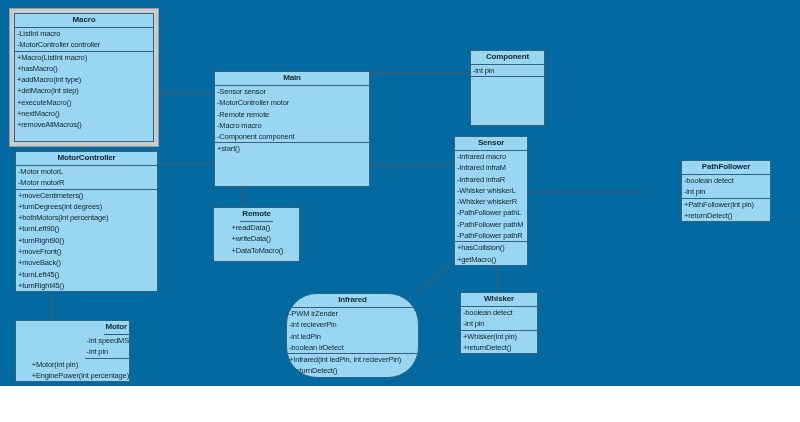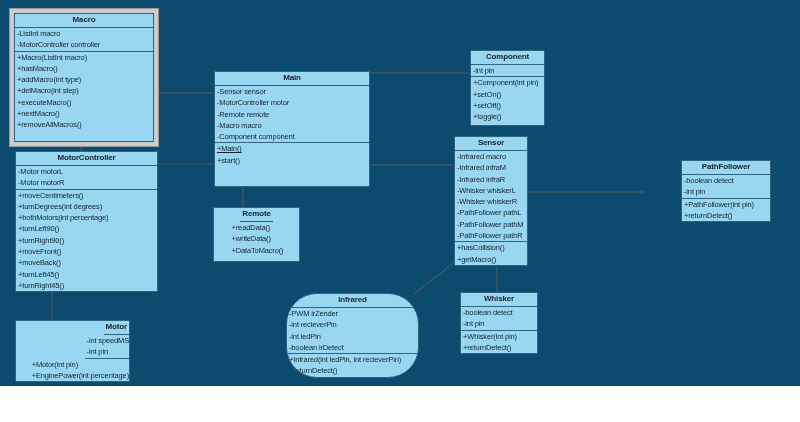--- a/index.html
+++ b/index.html
@@ -5,21 +5,21 @@
   html,body{margin:0;padding:0;}
   body{
     width:800px;height:422px;
     background:#ffffff;
     font-family:"Liberation Sans", sans-serif;
     font-size:7.5px;
     color:var(--text-color,#14242f);
     position:relative;
     overflow:hidden;
   }
-  #canvas{position:absolute;left:0;top:0;width:800px;height:386px;background:#0c4a6e;}
+  #canvas{position:absolute;left:0;top:0;width:800px;height:386px;background:#0369a1;}
   #wires{position:absolute;left:0;top:0;width:800px;height:422px;z-index:1;}
   .selection-frame{
     position:absolute;z-index:2;
     background:var(--sel-fill,#cbcbcb);
     border:1px solid var(--sel-border,#9a9a9a);
     box-sizing:border-box;
   }
   .uml-class{
     position:absolute;z-index:3;
     background:var(--box-fill,#98d6f2);
@@ -111,42 +111,35 @@
     <div class="uml-class" style="left: 214px; top: 71px; width: 156px; min-height: 116px;">
       <div class="uml-title">Main</div>
       <div class="uml-attrs">
         <div class="uml-row">-Sensor sensor</div>
         <div class="uml-row">-MotorController motor</div>
         <div class="uml-row">-Remote remote</div>
         <div class="uml-row">-Macro macro</div>
         <div class="uml-row">-Component component</div>
       </div>
       <div class="uml-methods">
-        <div class="uml-row underlined">+Main()</div>
         <div class="uml-row">+start()</div>
       </div>
     </div>
     <div class="uml-class" style="left: 213px; top: 207px; width: 87px; min-height: 55px; align-items: center;">
       <div class="uml-title">Remote</div>
       <div class="uml-methods">
         <div class="uml-row">+readData()</div>
         <div class="uml-row">+writeData()</div>
         <div class="uml-row">+DataToMacro()</div>
       </div>
     </div>
     <div class="uml-class" style="left: 470px; top: 50px; width: 75px; min-height: 76px;">
       <div class="uml-title">Component</div>
       <div class="uml-attrs">
         <div class="uml-row">-int pin</div>
-      </div>
-      <div class="uml-methods">
-        <div class="uml-row">+Component(int pin)</div>
-        <div class="uml-row">+setOn()</div>
-        <div class="uml-row">+setOff()</div>
-        <div class="uml-row">+toggle()</div>
       </div>
     </div>
     <div class="uml-class" style="left: 454px; top: 136px; width: 74px; min-height: 124px;">
       <div class="uml-title">Sensor</div>
       <div class="uml-attrs">
         <div class="uml-row">-Infrared macro</div>
         <div class="uml-row">-Infrared infraM</div>
         <div class="uml-row">-Infrared infraR</div>
         <div class="uml-row">-Whisker whiskerL</div>
         <div class="uml-row">-Whisker whiskerR</div>

